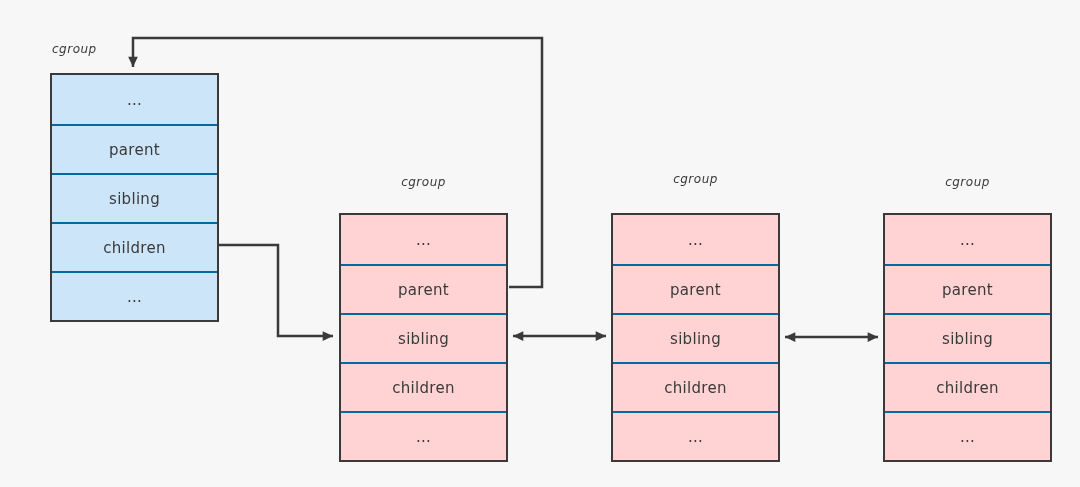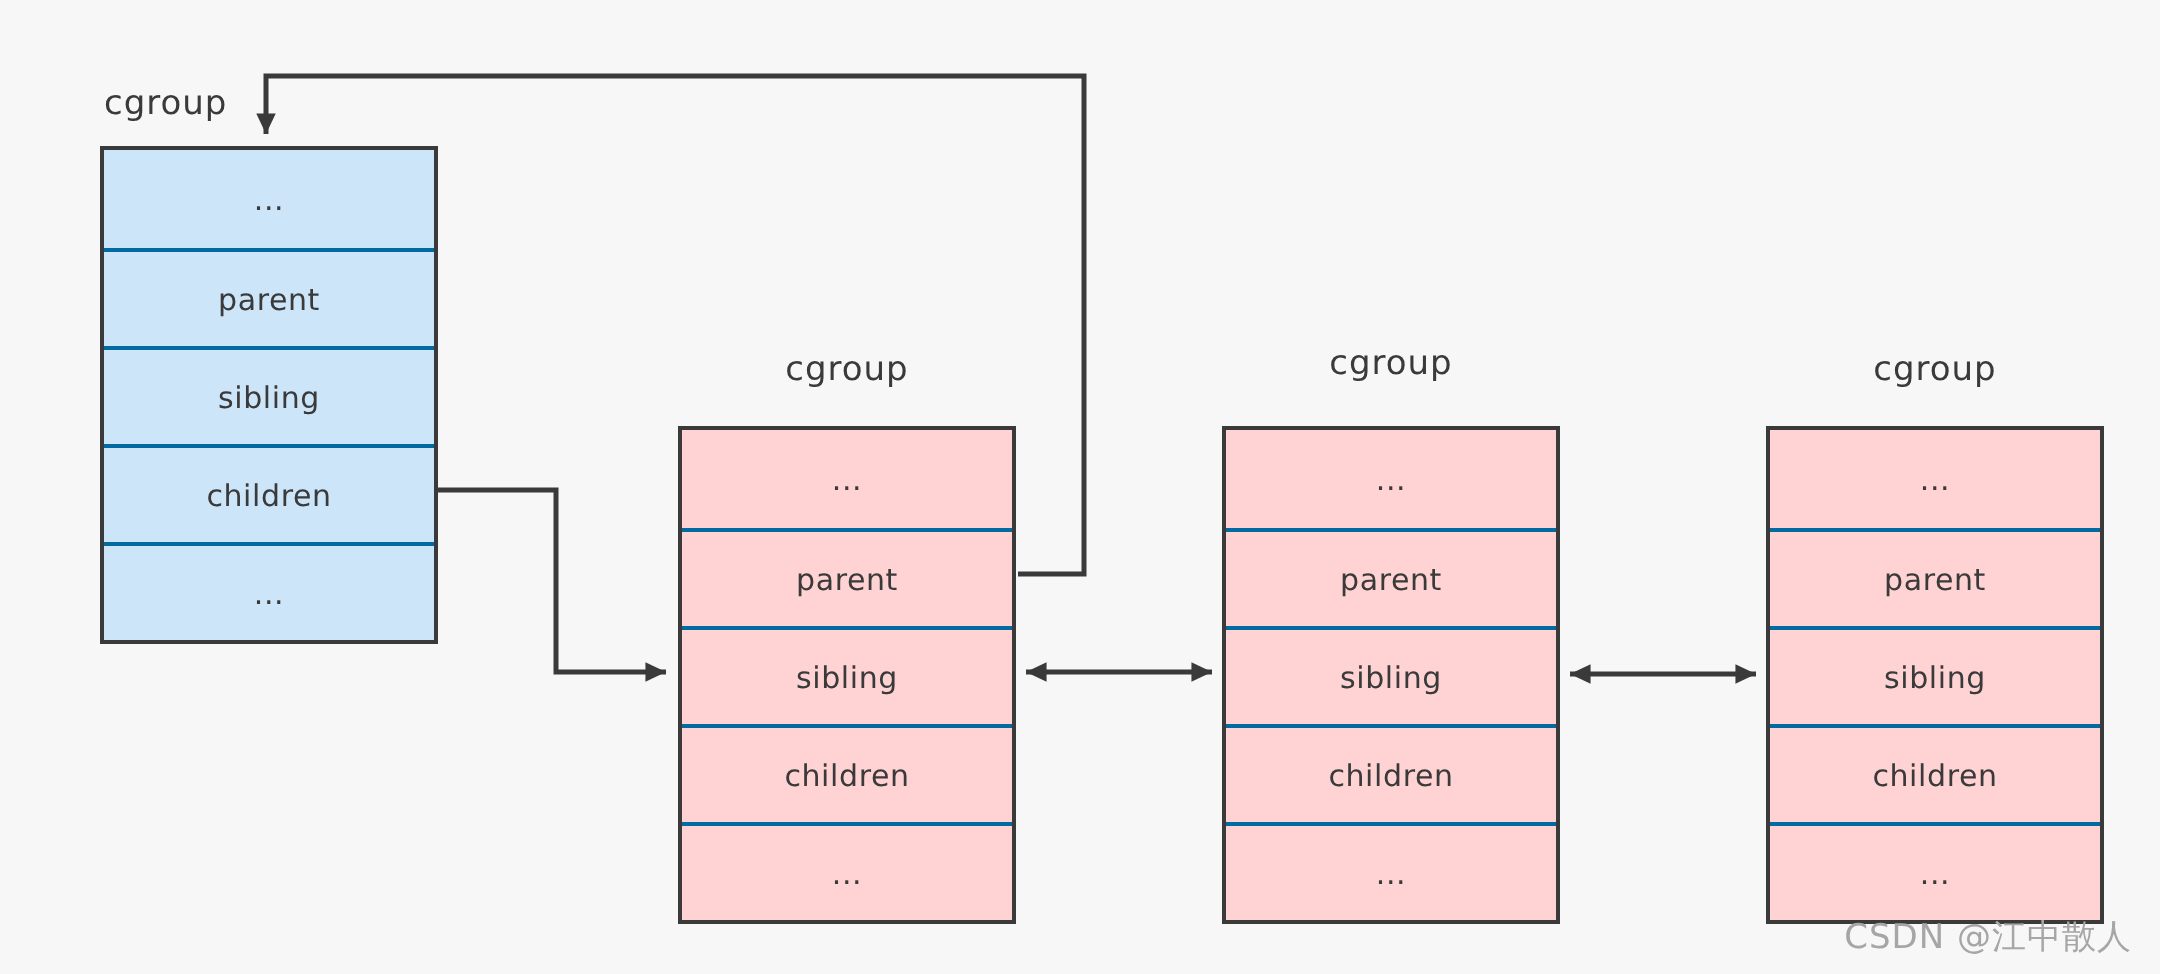--- a/index.html
+++ b/index.html
@@ -29,23 +29,24 @@
     align-items: center;
     justify-content: center;
     font-size: 15px;
     color: #3a3a3a;
     letter-spacing: 0.3px;
   }
   .struct .row + .row { border-top: 2px solid #0369a1; }
 
   .struct-label {
     position: absolute;
-    font-size: 17px;
+    font-size: 12px;
     color: #3a3a3a;
     letter-spacing: 0.5px;
+    font-style: italic;
   }
   .struct-label.centered { width: 169px; text-align: center; }
 
   svg.wires {
     position: absolute;
     left: 0; top: 0;
     width: 1080px; height: 487px;
     pointer-events: none;
   }
   svg.wires path.wire {
@@ -114,14 +115,13 @@
 
     <path class="wire" d="M 219 245 H 278 V 336 H 333" marker-end="url(#arrow)"></path>
 
     <path class="wire" d="M 509 287 H 542 V 38 H 133 V 67" marker-end="url(#arrow)"></path>
 
     <path class="wire" d="M 513 336 H 606" marker-start="url(#arrow)" marker-end="url(#arrow)"></path>
 
     <path class="wire" d="M 785 337 H 878" marker-start="url(#arrow)" marker-end="url(#arrow)"></path>
   </svg>
 
-  <div class="watermark">CSDN @江中散人</div>
 </div>
 
 </body></html>

